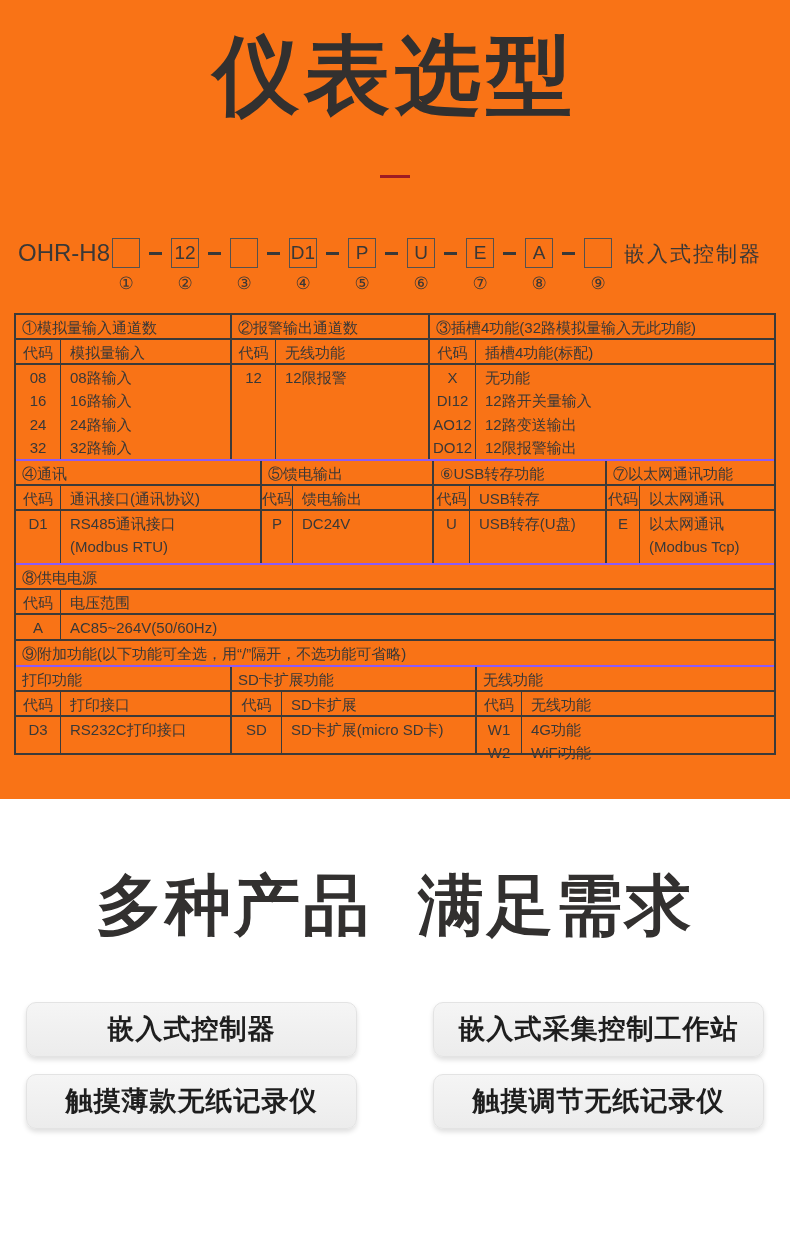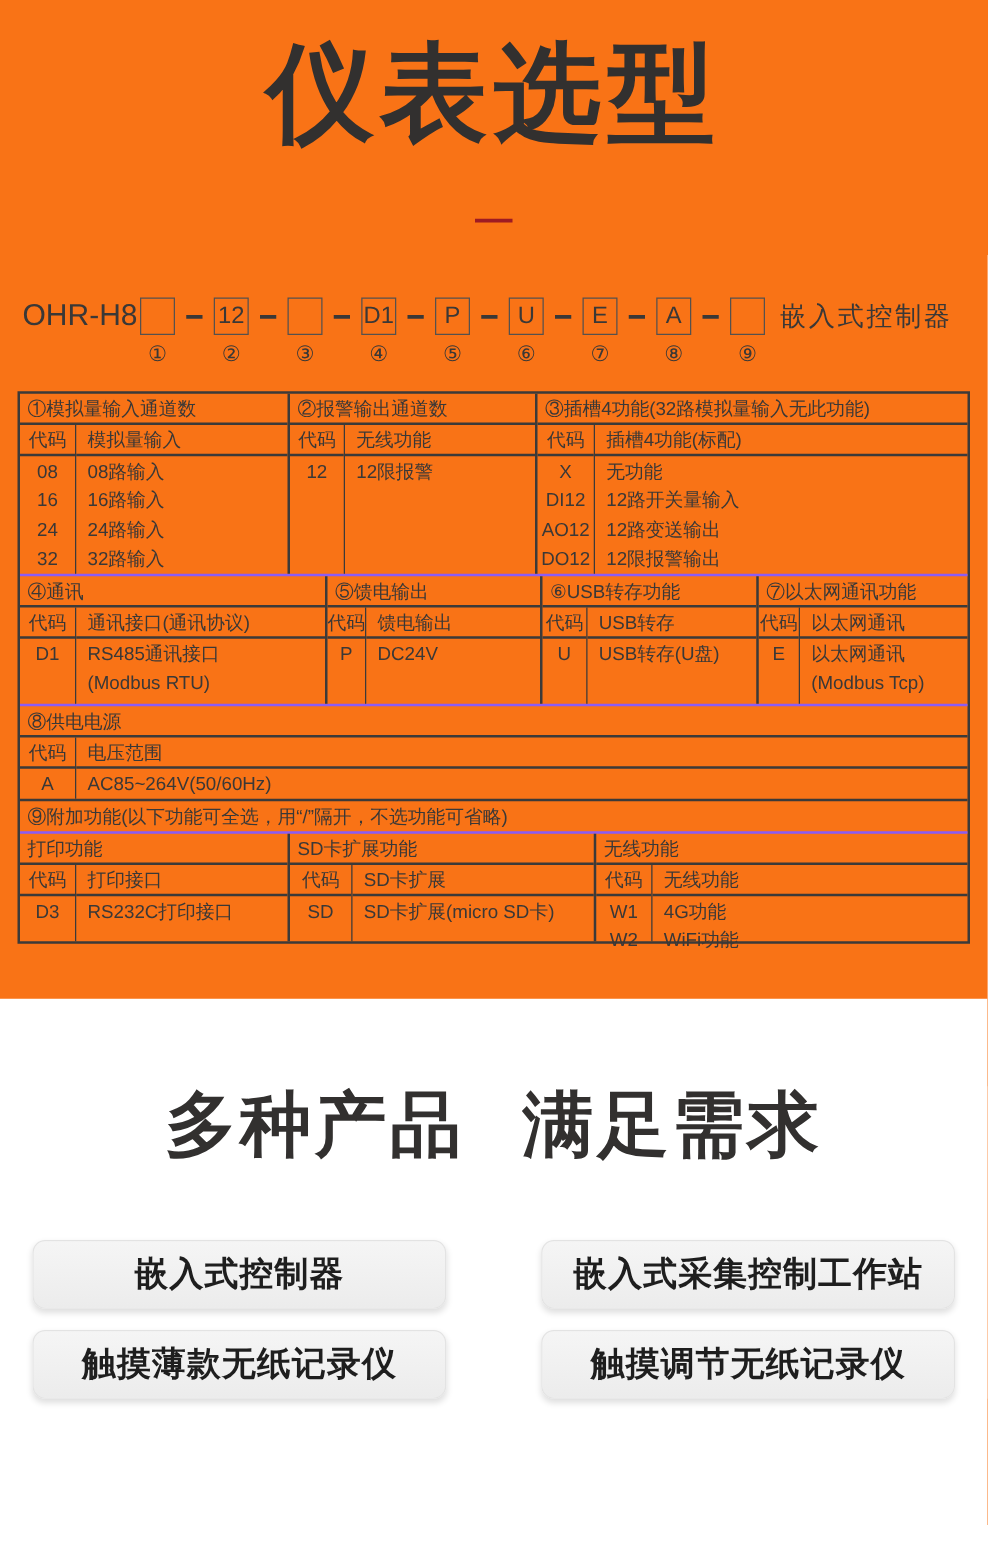--- a/index.html
+++ b/index.html
@@ -89,21 +89,21 @@
   .b2s4 { flex: 1; }      .b2s4 .code-col { width: 33px; }
   .b3s1 { flex: 1; }      .b3s1 .code-col { width: 45px; }
   .b4s1 { width: 216px; } .b4s1 .code-col { width: 45px; }
   .b4s2 { width: 245px; } .b4s2 .code-col { width: 50px; }
   .b4s3 { flex: 1; }      .b4s3 .code-col { width: 45px; }
   
   .products { background: #ffffff; }
   .products-heading {
     margin-top: 70px;
     display: flex; justify-content: center; gap: 46px;
-    font-size: 57px; font-weight: 900; color: #32302f;
+    font-size: 66px; font-weight: 900; color: #32302f;
     letter-spacing: 3px; line-height: 1.1;
   }
   .btn-grid {
     margin-top: 60px;
     padding: 0 26px;
     display: grid;
     grid-template-columns: 331px 331px;
     justify-content: space-between;
     row-gap: 17px;
   }

